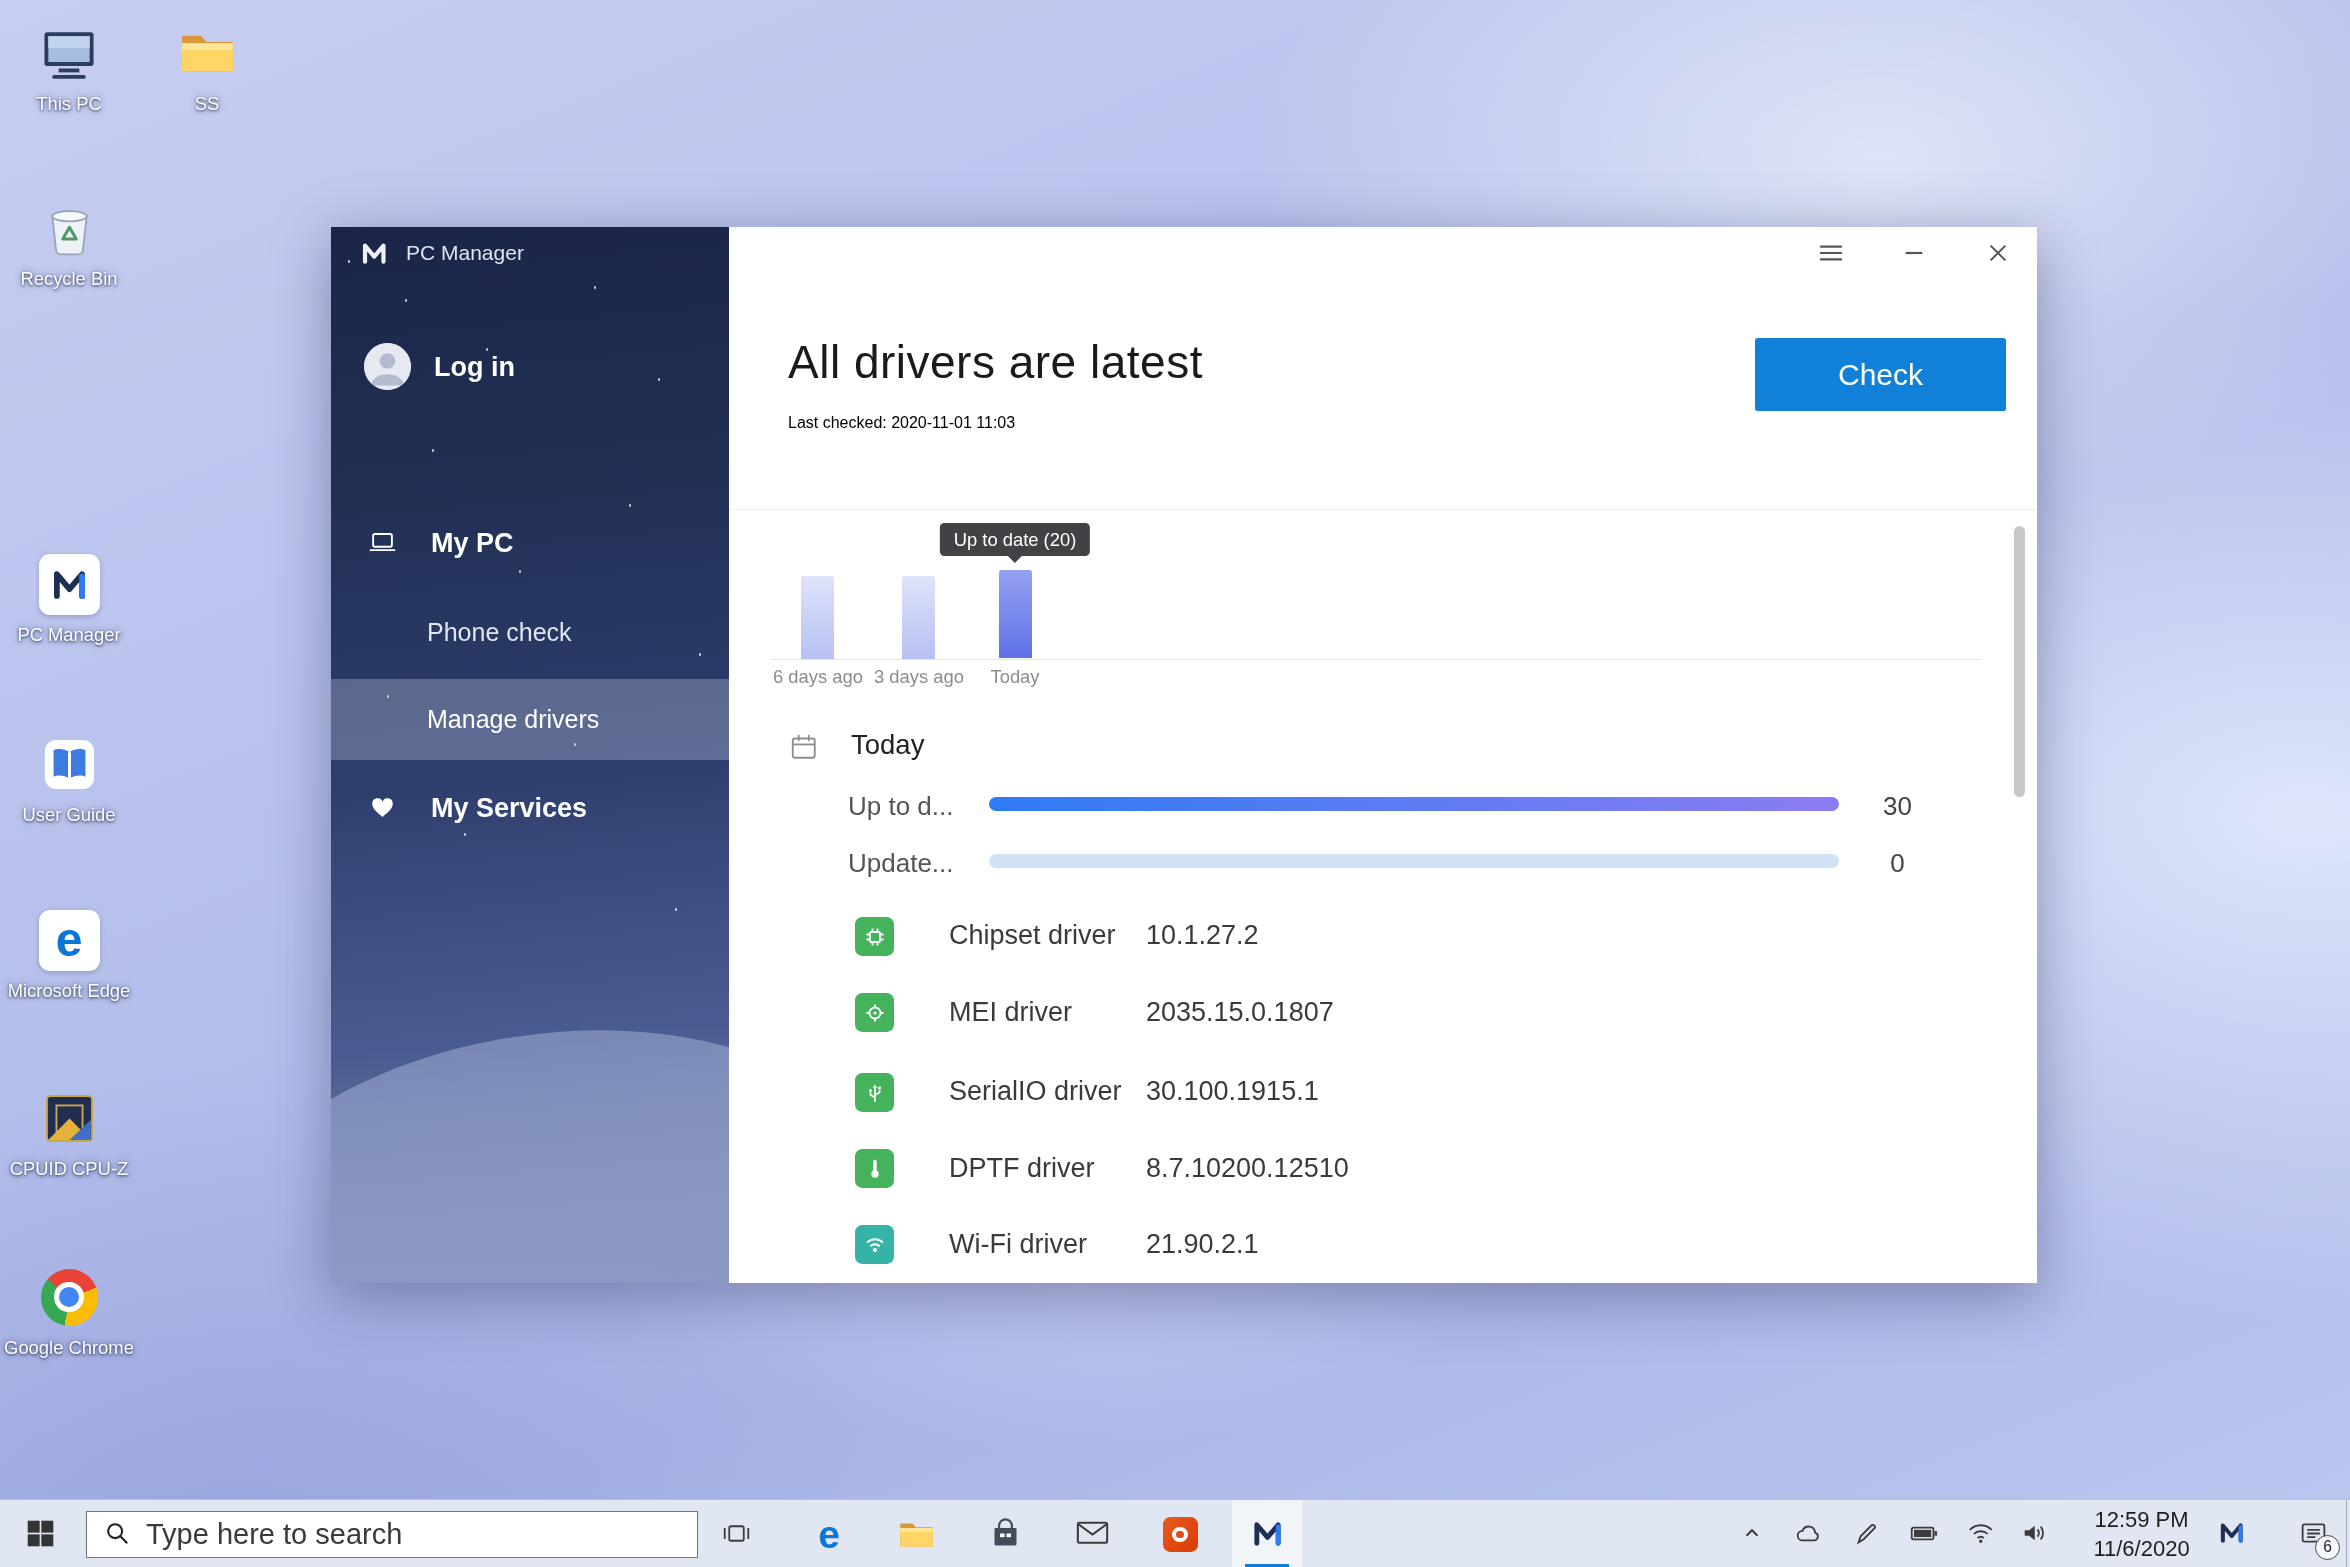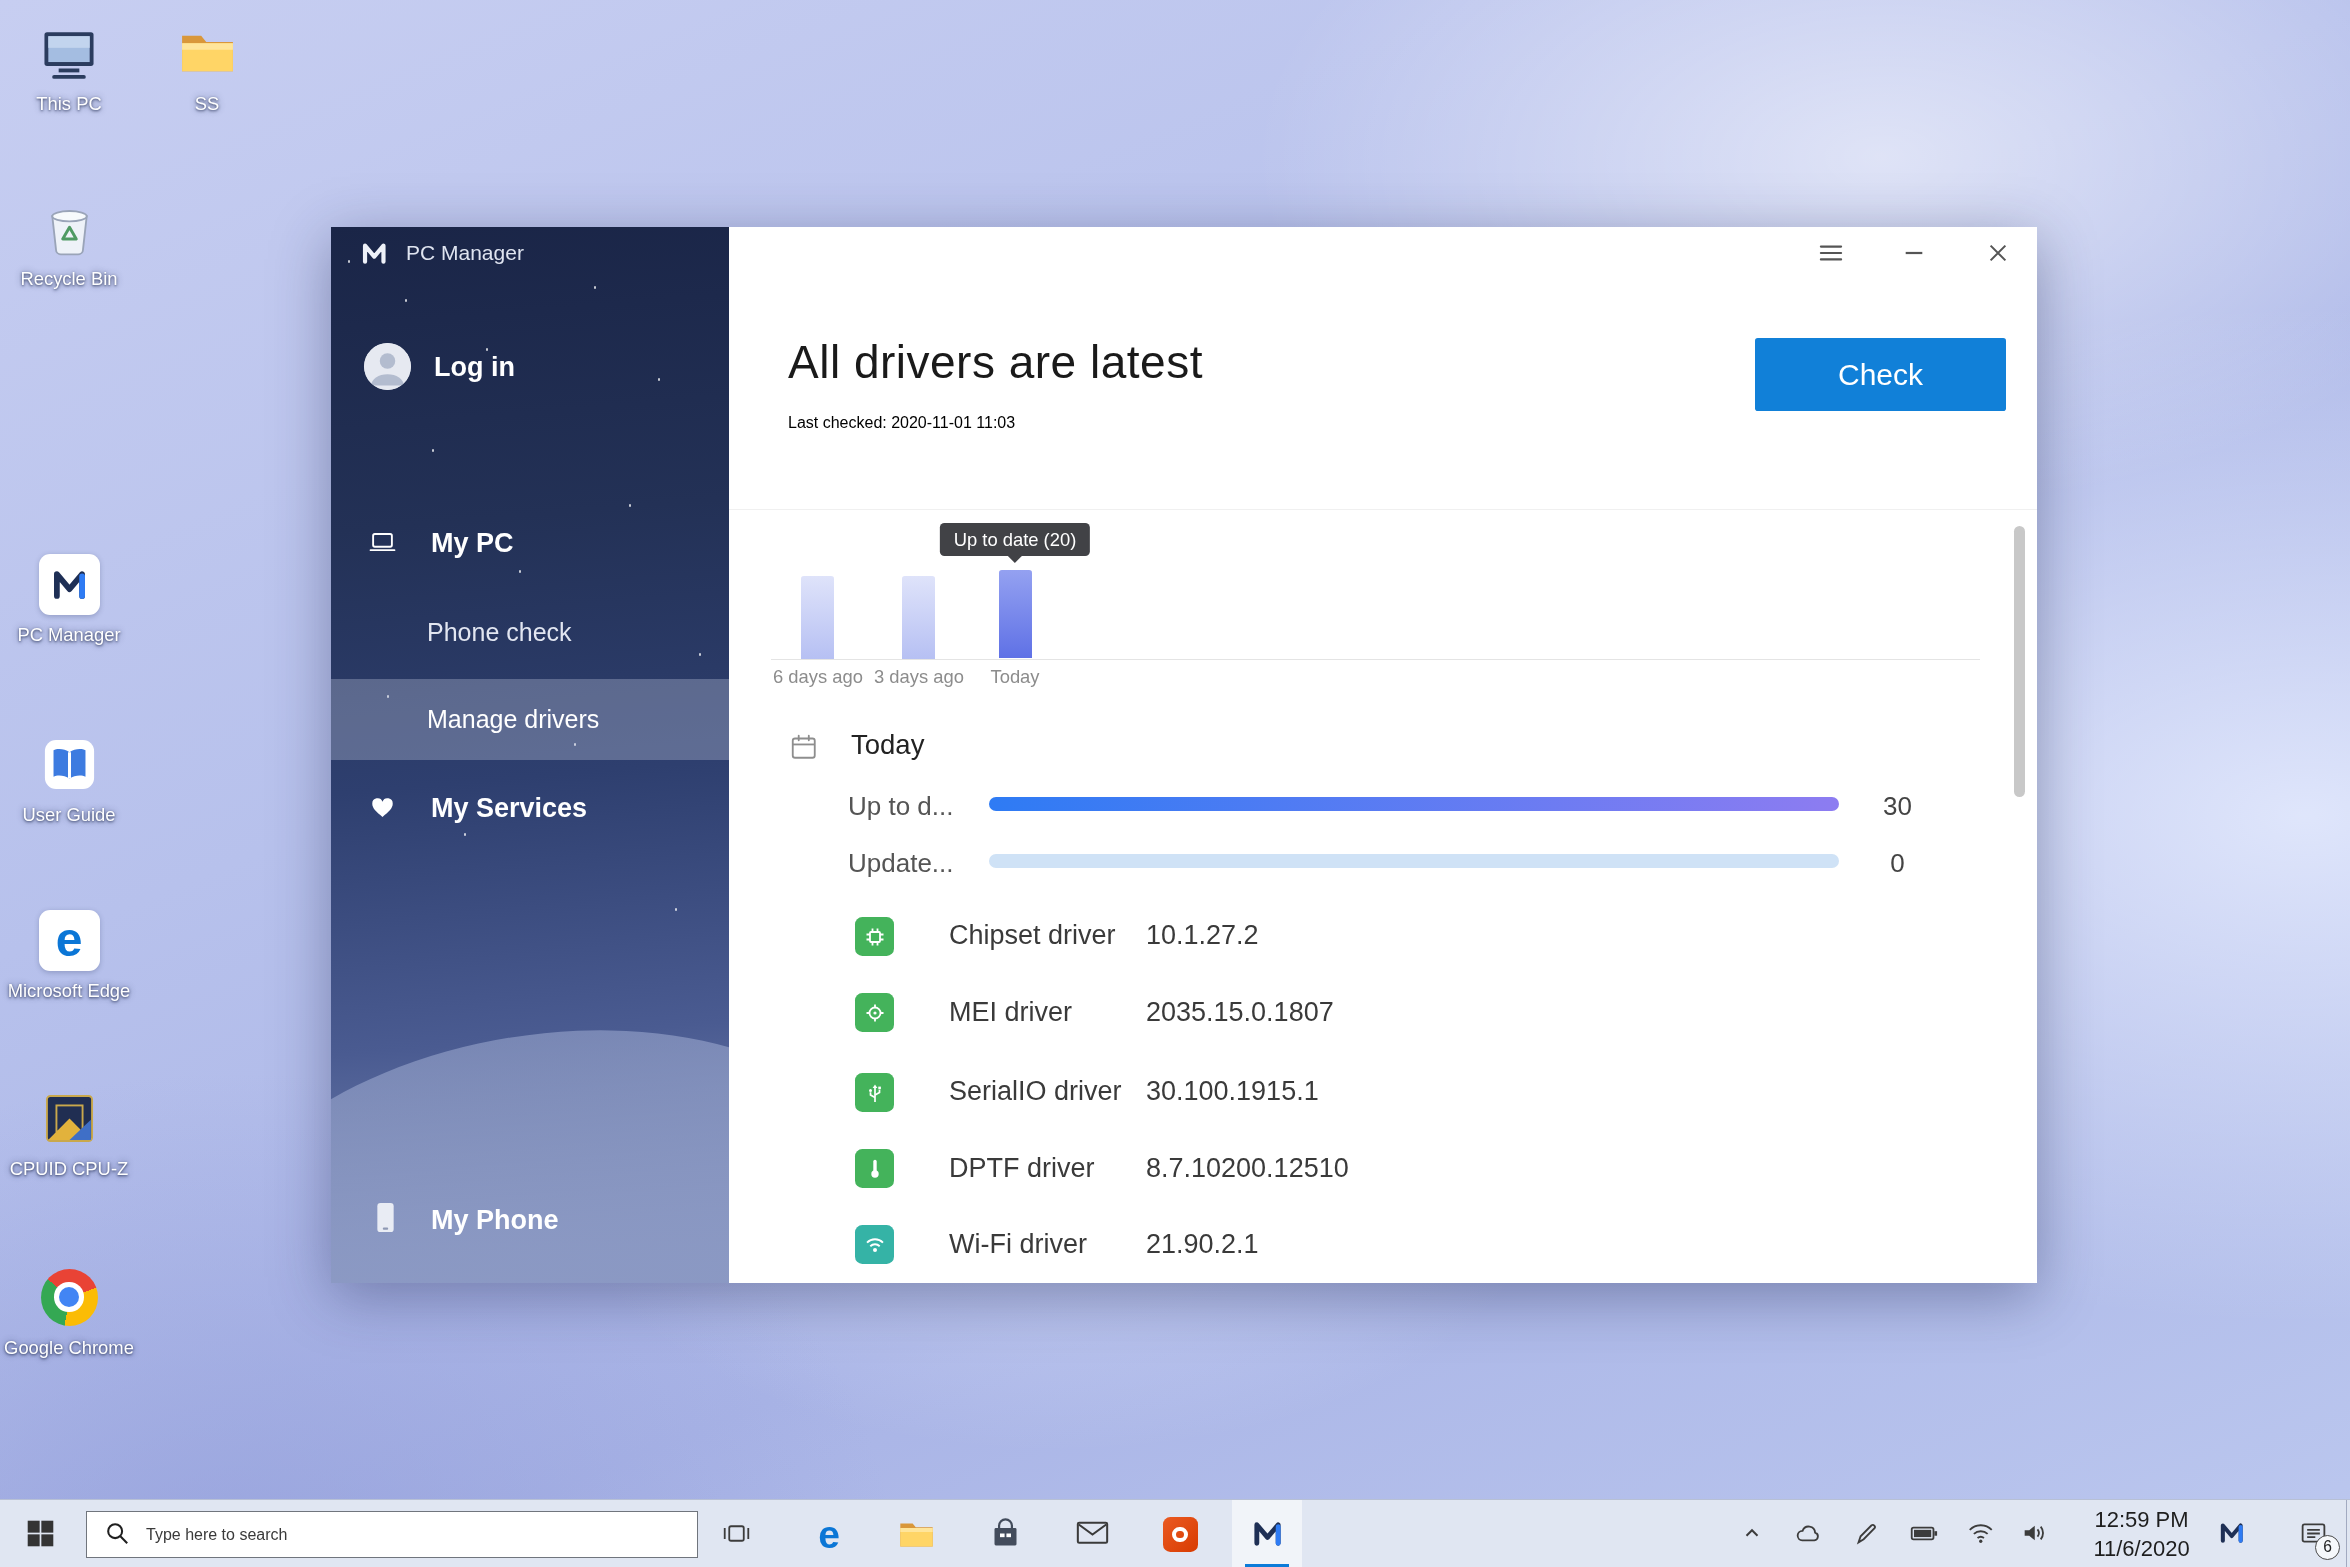--- a/index.html
+++ b/index.html
@@ -63,21 +63,21 @@
   .drv-icon{position:absolute;left:524px;width:39px;height:39px;border-radius:7.3px;display:flex;align-items:center;justify-content:center;}
   .drv-name{position:absolute;left:618px;font-size:27px;color:#3a3a3a;}
   .drv-ver{position:absolute;left:815px;font-size:27px;color:#3a3a3a;}
   .scroll-thumb{position:absolute;left:1683px;top:299px;width:11px;height:271px;background:#c8c8c8;border-radius:5.5px;cursor:pointer;}
 
   
   .taskbar{position:absolute;left:0;bottom:0;width:2351px;height:69px;background:#e0e6f2;border-top:0.9px solid rgba(150,160,190,.55);}
   .tb-box{position:absolute;top:0;height:69px;display:flex;align-items:center;justify-content:center;cursor:pointer;}
   .search{position:absolute;left:86px;top:11px;width:612px;height:47px;background:#fff;border:0.9px solid #70757d;
     display:flex;align-items:center;padding-left:16.5px;gap:16.5px;}
-  .search input{border:none;outline:none;font-size:16px;color:#222;font-family:inherit;width:478px;background:transparent;}
+  .search input{border:none;outline:none;font-size:29px;color:#222;font-family:inherit;width:478px;background:transparent;}
   .search input::placeholder{color:#3a3a3a;}
   .tb-active{background:rgba(255,255,255,.55);}
   .tb-underline{position:absolute;left:1245px;bottom:0;width:44px;height:3.7px;background:#0c7bd9;}
   .clock{position:absolute;left:2077px;top:0;width:129px;height:69px;display:flex;flex-direction:column;align-items:center;justify-content:center;
     font-size:22px;color:#1e1e1e;line-height:1.3;cursor:default;}
   .badge{position:absolute;right:1.8px;bottom:9.2px;width:25px;height:25px;border-radius:50%;background:#f6f8fb;border:1.8px solid #4a4a4a;
     font-size:15.6px;color:#222;display:flex;align-items:center;justify-content:center;}
   .sliver{position:absolute;right:0;top:0;width:4.6px;height:69px;border-left:0.9px solid rgba(120,130,160,.6);}
 </style>
 </head>
@@ -216,29 +216,20 @@
 
       <div class="abs" style="left:0;top:555px;width:398px;height:53px;cursor:pointer">
         <span class="abs" style="left:37px;top:11px">
           <svg width="29" height="29" viewBox="0 0 34 34">
               <path d="M17 28C10 22 5 18 5 12.5a6.2 6.2 0 0 1 12-2.3A6.2 6.2 0 0 1 29 12.5C29 18 24 22 17 28z" fill="#fff"></path>
             </svg>
         </span>
         <span class="abs side-label" style="left:100px;top:11px;font-size:27px;font-weight:700">My Services</span>
       </div>
 
-      <div class="abs" style="left:0;top:966px;width:398px;height:55px;cursor:pointer;z-index:2">
-        <span class="abs" style="left:40px;top:7.3px">
-          <svg width="29" height="37" viewBox="0 0 32 40">
-              <rect x="7" y="3" width="18" height="32" rx="3.5" fill="#e9ecf4"></rect>
-              <rect x="13" y="30" width="6" height="2.4" rx="1.2" fill="#8f99b4"></rect>
-            </svg>
-        </span>
-        <span class="abs side-label" style="left:100px;top:12px;font-size:27px;font-weight:700">My Phone</span>
-      </div>
     </div>
 
     <div class="tbtn" style="left:1478px">
       <span>
         <svg width="26" height="22" viewBox="0 0 28 24">
             <path d="M3 5h22M3 12h22M3 19h22" stroke="#555" stroke-width="2.4" stroke-linecap="round"></path>
           </svg>
       </span>
     </div>
     <div class="tbtn" style="left:1561px">

